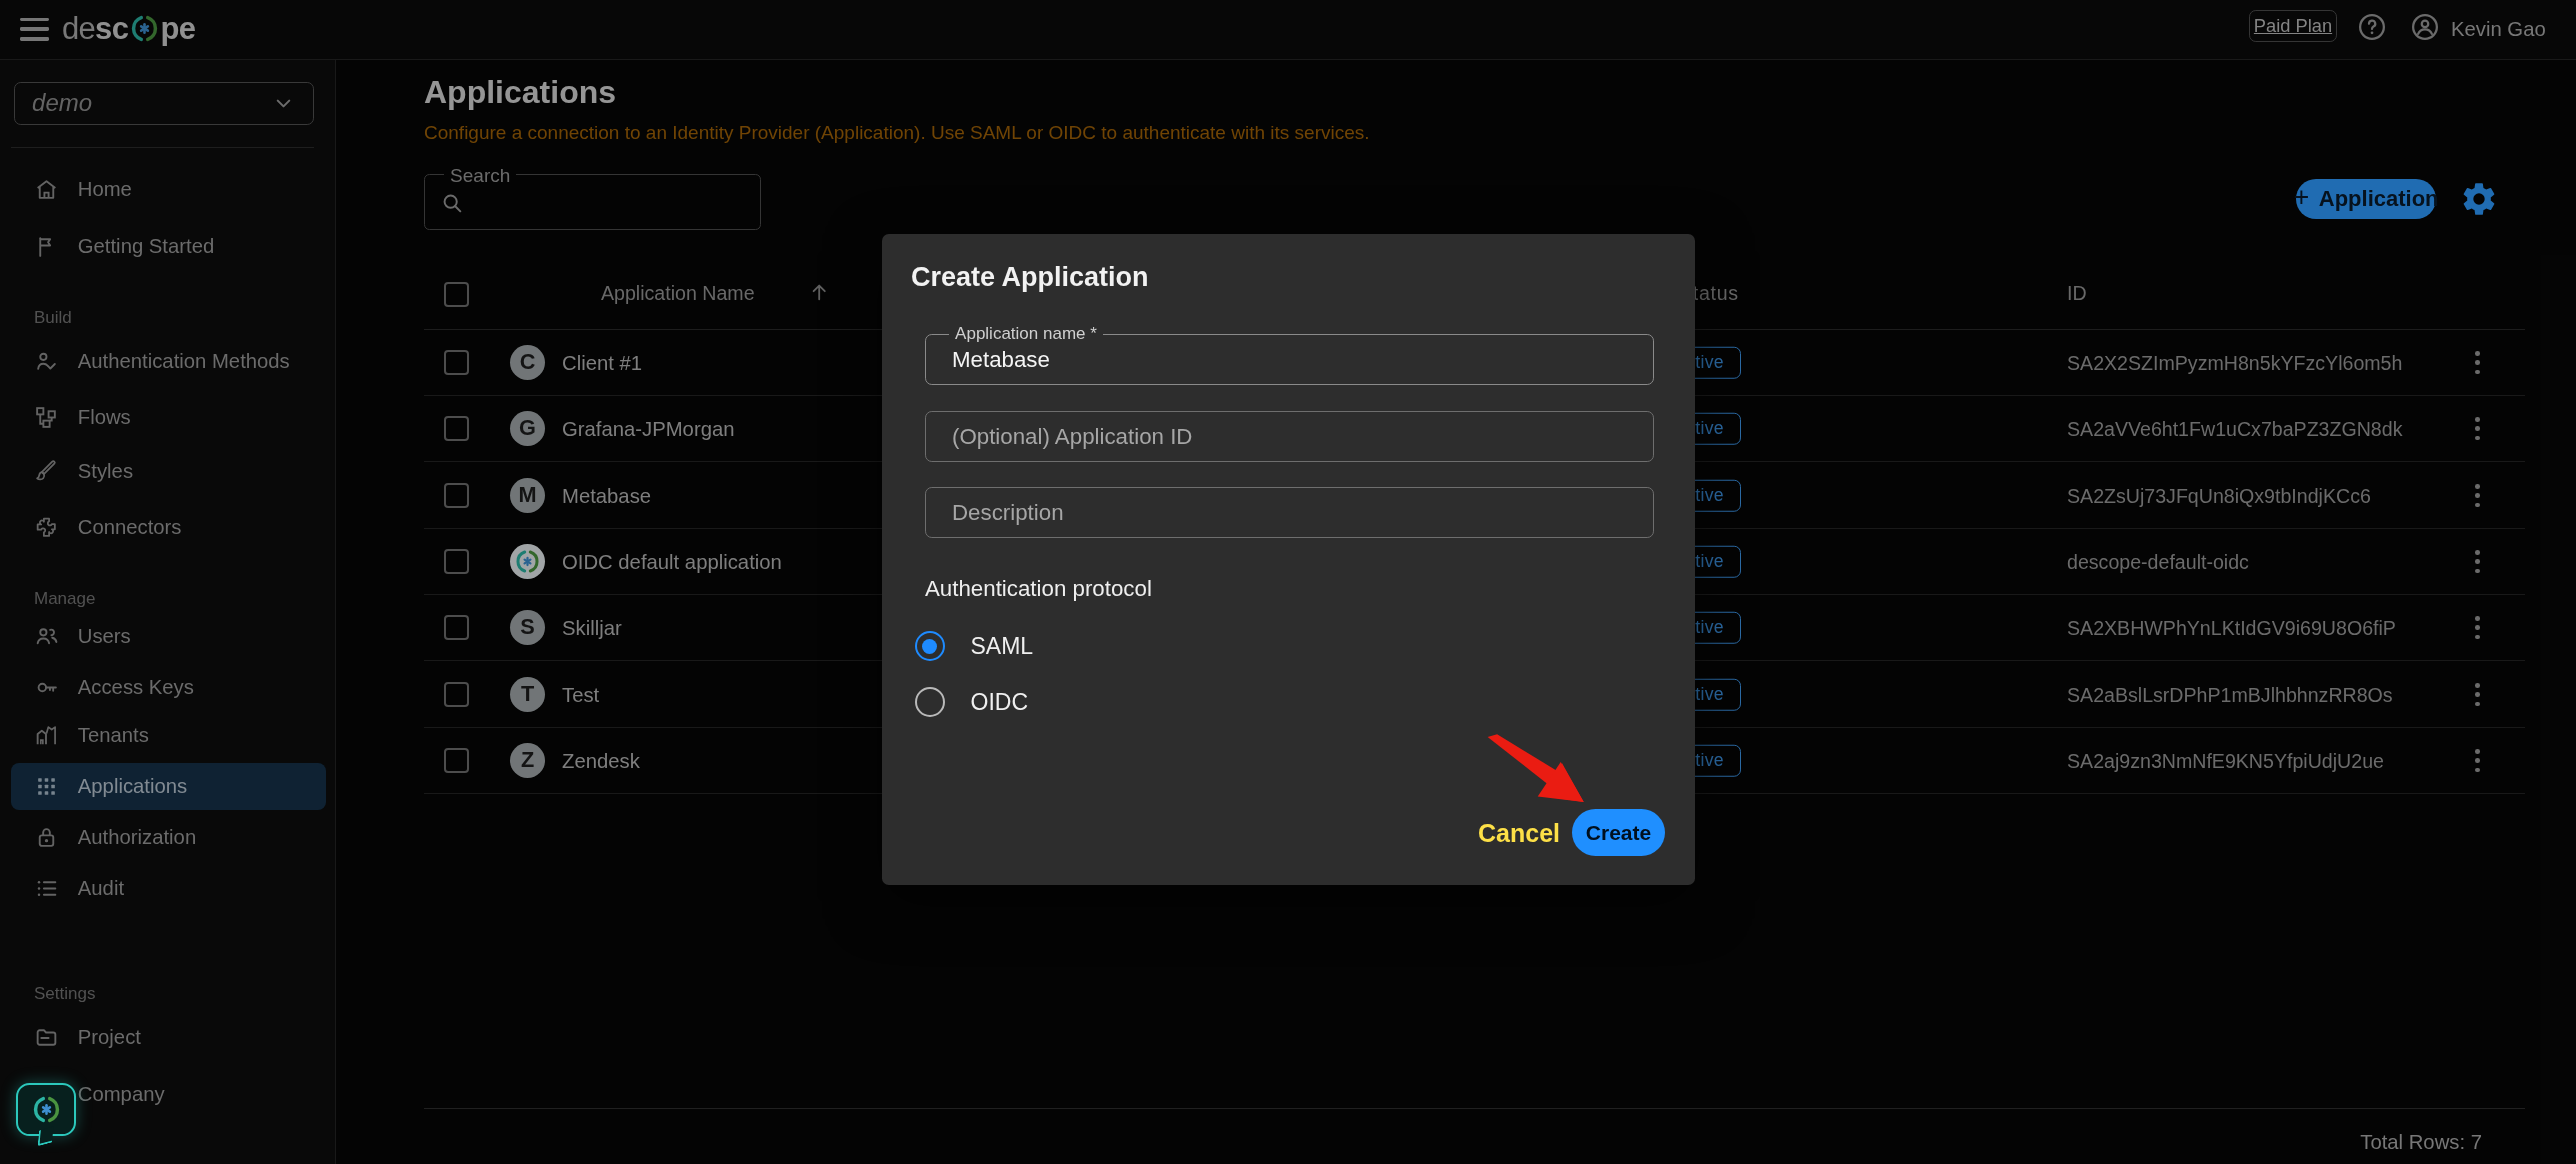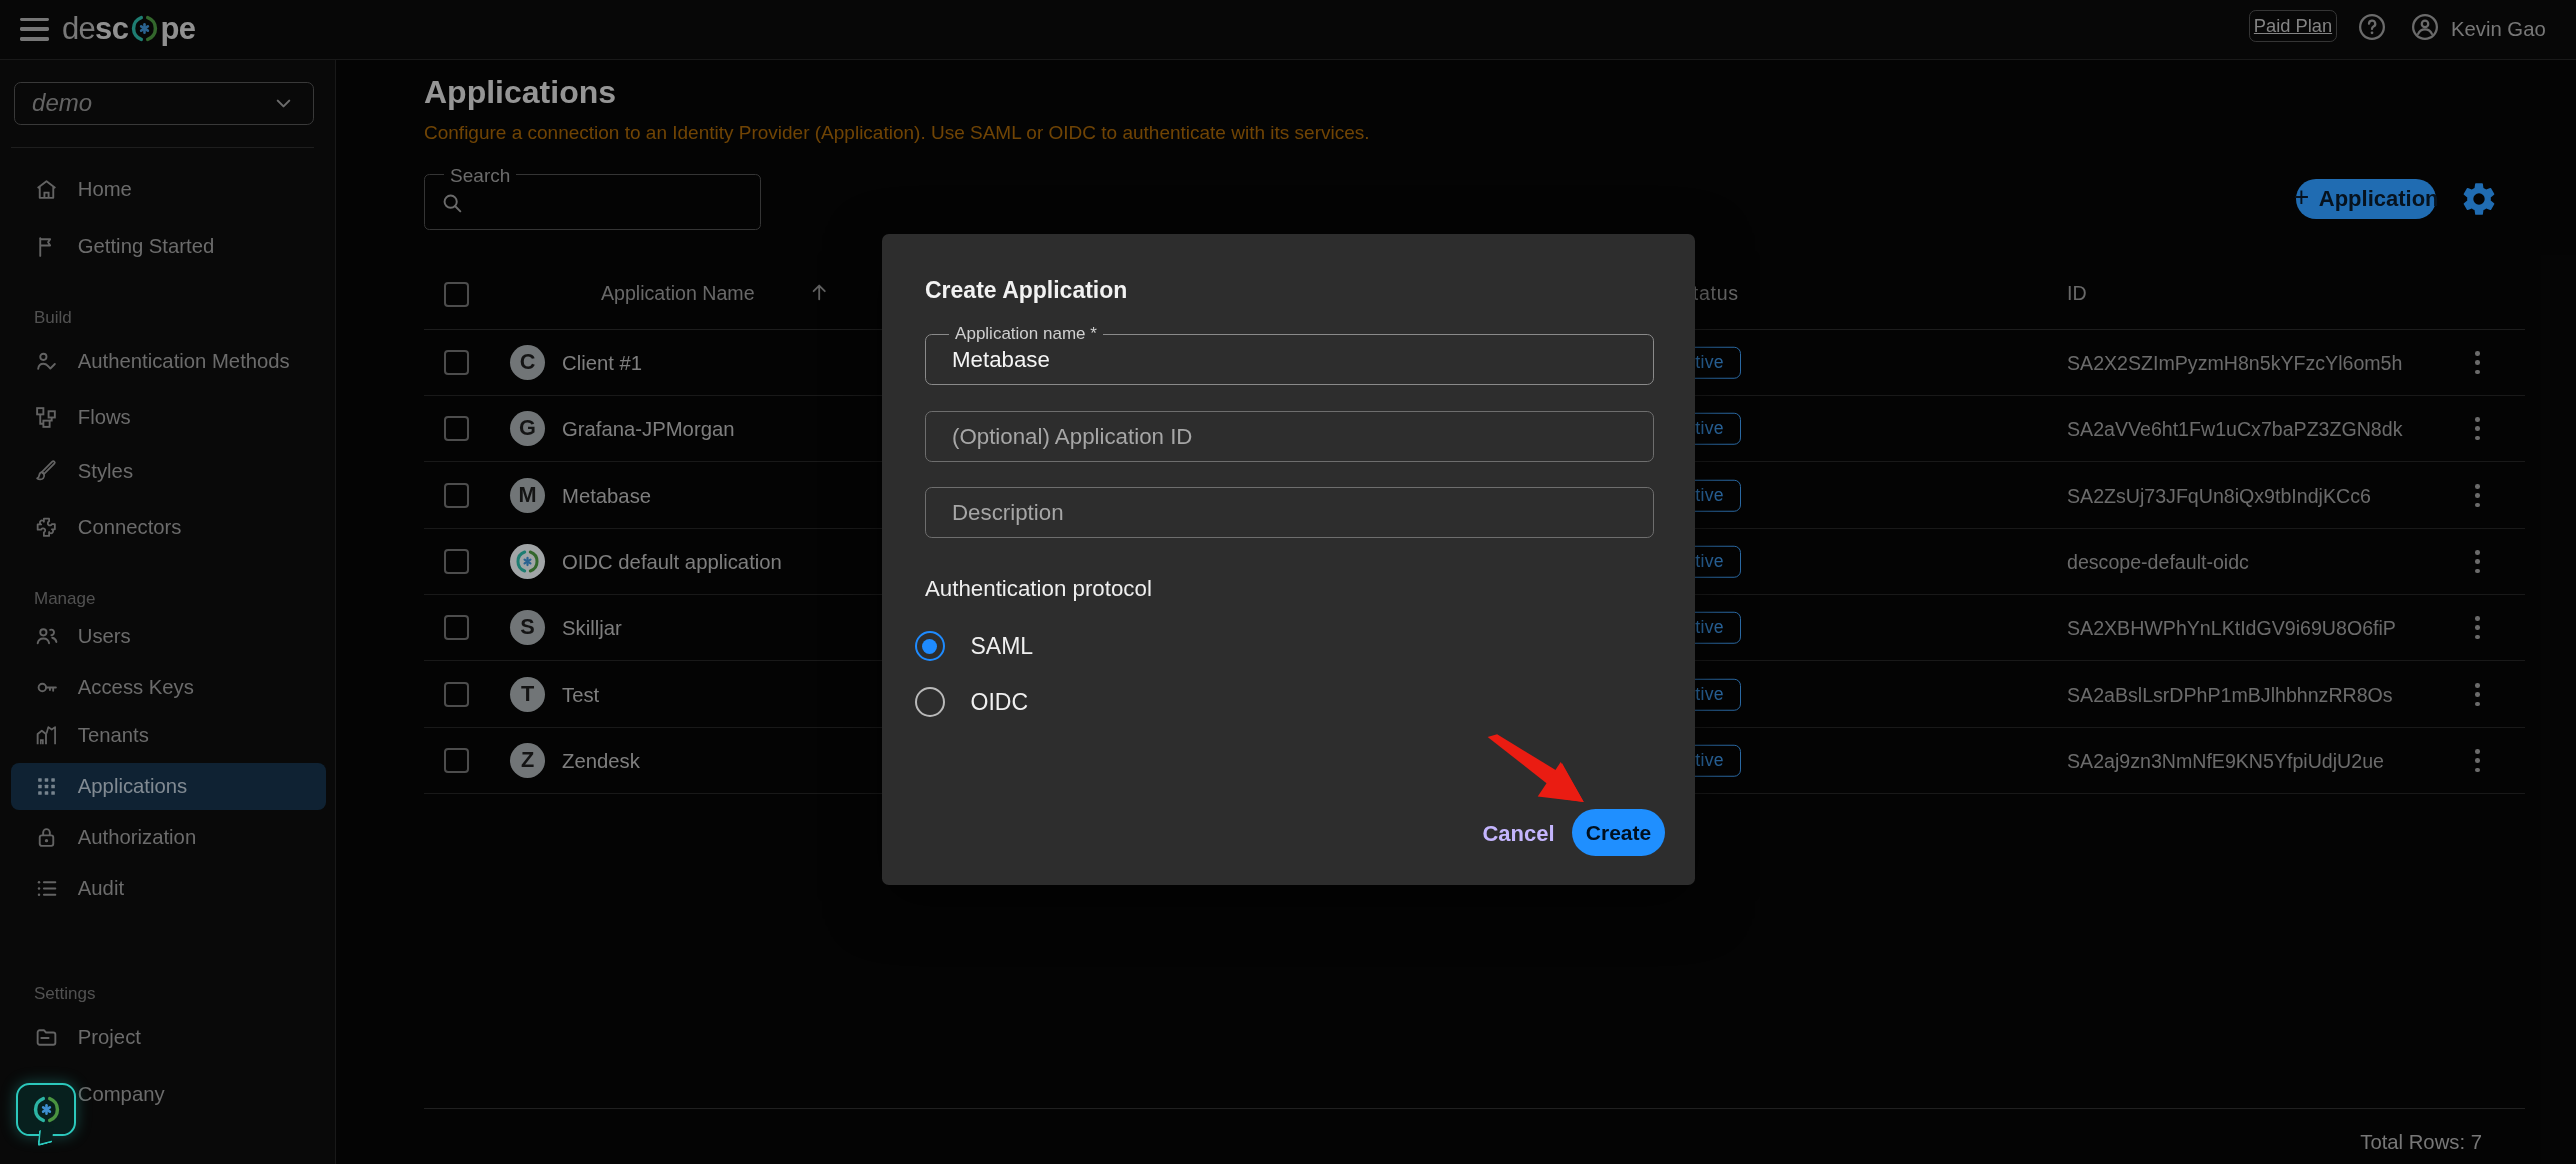--- a/index.html
+++ b/index.html
@@ -66,37 +66,37 @@
   .badge { position:absolute; left:1233px; top:50%; transform:translateY(-50%); height:32.5px; padding:0 16.2px; border:1.4px solid #3f9bf0; border-radius:6.8px; color:#3f9bf0; font-size:17.6px; letter-spacing:0.3px; display:flex; align-items:center; }
   .rid { position:absolute; left:1643px; top:50%; transform:translateY(-50%); font-size:19.6px; color:#9a9a9a; }
   .kebab { position:absolute; left:2037px; top:50%; margin-top:-16.2px; width:32.5px; height:32.5px; display:flex; flex-direction:column; align-items:center; justify-content:center; gap:4.7px; cursor:pointer; }
   .kebab i { width:4.7px; height:4.7px; border-radius:50%; background:#9a9a9a; }
   .foot-div { position:absolute; left:87px; top:1048px; width:2101px; height:0; border-top:0.7px solid #2f2f2f; }
   .total-rows { position:absolute; left:1895px; top:1071px; width:250px; text-align:right; font-size:20.3px; color:#ababab; }
 
   
   .backdrop { position:absolute; left:0; top:0; width:2576px; height:1164px; background:rgba(0,0,0,0.30); z-index:50; }
   .modal { position:absolute; left:882px; top:234px; width:813px; height:651px; background:#2d2d2d; border-radius:6.8px; box-shadow:0 16.2px 54px rgba(0,0,0,.6); z-index:60; }
-  .m-title { position:absolute; left:43px; top:28.4px; font-size:23px; font-weight:bold; color:#f2f2f2;margin-top:15px; }
+  .m-title { position:absolute; left:29px; top:28.4px; font-size:27px; font-weight:bold; color:#f2f2f2; }
   .m-field { position:absolute; left:43px; width:729px; height:51px; border:1.4px solid #6e6e6e; border-radius:6.8px; background:transparent; }
   .m-field.first { top:100px; border-color:#8a8a8a; }
   .m-field.second { top:177px; }
   .m-field.third { top:253px; }
   .m-field .flabel { position:absolute; left:23px; top:-10.8px; padding:0 6.1px; background:#2d2d2d; font-size:17px; color:#cfcfcf; }
   .m-field input { position:absolute; left:0; top:0; width:100%; height:100%; background:transparent; border:none; outline:none; padding:0 26px; font-size:22.3px; color:#f5f5f5; font-family:inherit; }
   .m-field input::placeholder { color:#a6a6a6; opacity:1; }
   .m-proto-label { position:absolute; left:43px; top:342px; font-size:22.3px; color:#efefef; }
   .radio-row { position:absolute; left:32.5px; display:flex; align-items:center; gap:26px; cursor:pointer; }
   .radio-row.r1 { top:397px; }
   .radio-row.r2 { top:453px; }
   .radio { width:30px; height:30px; border-radius:50%; border:2.7px solid #b9b9b9; position:relative; flex:none; }
   .radio.checked { border-color:#1e8bff; }
   .radio.checked::after { content:""; position:absolute; left:50%; top:50%; width:15px; height:15px; margin:-7.4px 0 0 -7.4px; border-radius:50%; background:#1e8bff; }
   .radio-lbl { font-size:23px; color:#efefef; }
-  .m-cancel { position:absolute; left:596px; top:577px; width:81px; height:45px; background:transparent; border:none; font-size:22px; font-weight:bold; color:#c4b5fd; cursor:pointer; font-family:inherit; }
+  .m-cancel { position:absolute; left:596px; top:577px; width:81px; height:45px; background:transparent; border:none; font-size:25px; font-weight:bold; color:#fde047; cursor:pointer; font-family:inherit; }
   .m-create { position:absolute; left:690px; top:575px; width:93px; height:47px; border:none; border-radius:24px; background:#1f8fff; font-size:21px; font-weight:bold; color:#00101f; cursor:pointer; font-family:inherit; }
 
   .anno-arrow { position:absolute; left:0; top:0; width:2576px; height:1164px; z-index:70; pointer-events:none; }
   svg.fit { width:100%; height:100%; display:block; }
 </style>
 </head>
 <body>
 
 <svg width="0" height="0" style="position:absolute">
   <defs>

